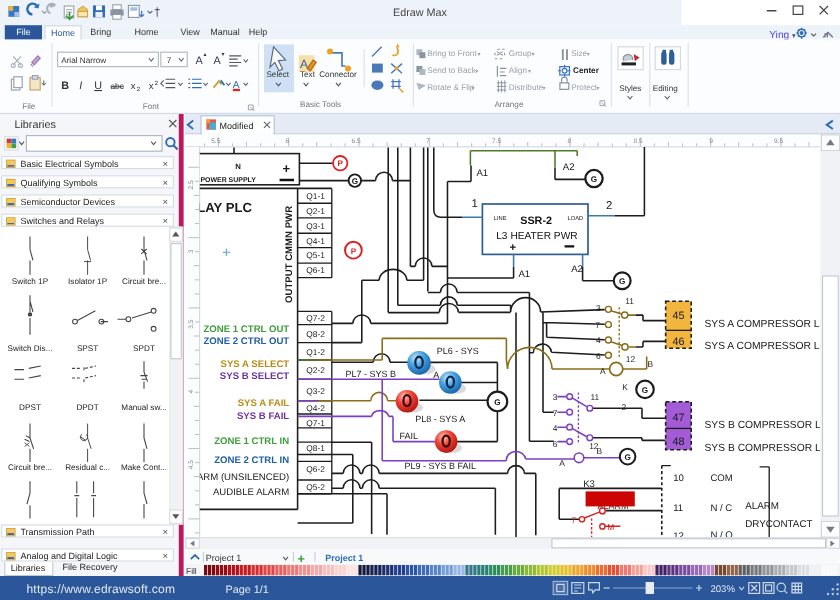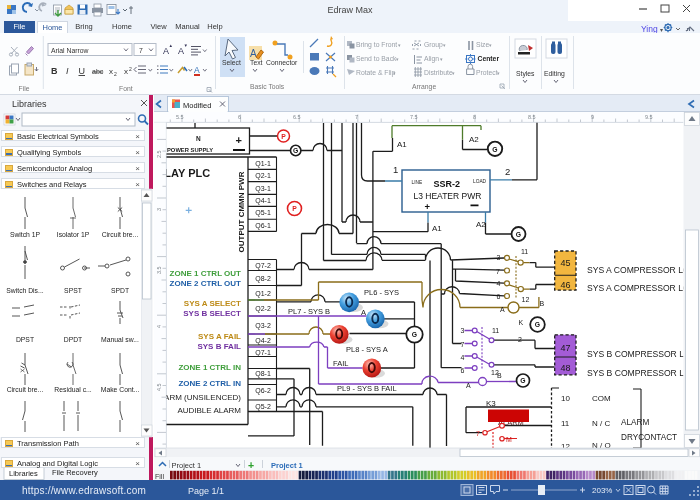--- a/index.html
+++ b/index.html
@@ -301,21 +301,21 @@
       <span class="tt">Basic Electrical Symbols</span>
       <span class="x">×</span>
     </div>
 <div class="secbar" style="top:51px;">
       <span class="ic"></span>
       <span class="tt">Qualifying Symbols</span>
       <span class="x">×</span>
     </div>
 <div class="secbar" style="top:67px;">
       <span class="ic"></span>
-      <span class="tt">Semiconductor Analog</span>
+      <span class="tt">Semiconductor Devices</span>
       <span class="x">×</span>
     </div>
 <div class="secbar" style="top:83px;">
       <span class="ic"></span>
       <span class="tt">Switches and Relays</span>
       <span class="x">×</span>
     </div>
 <div class="secbar" style="top:342px;">
       <span class="ic"></span>
       <span class="tt">Transmission Path</span>

